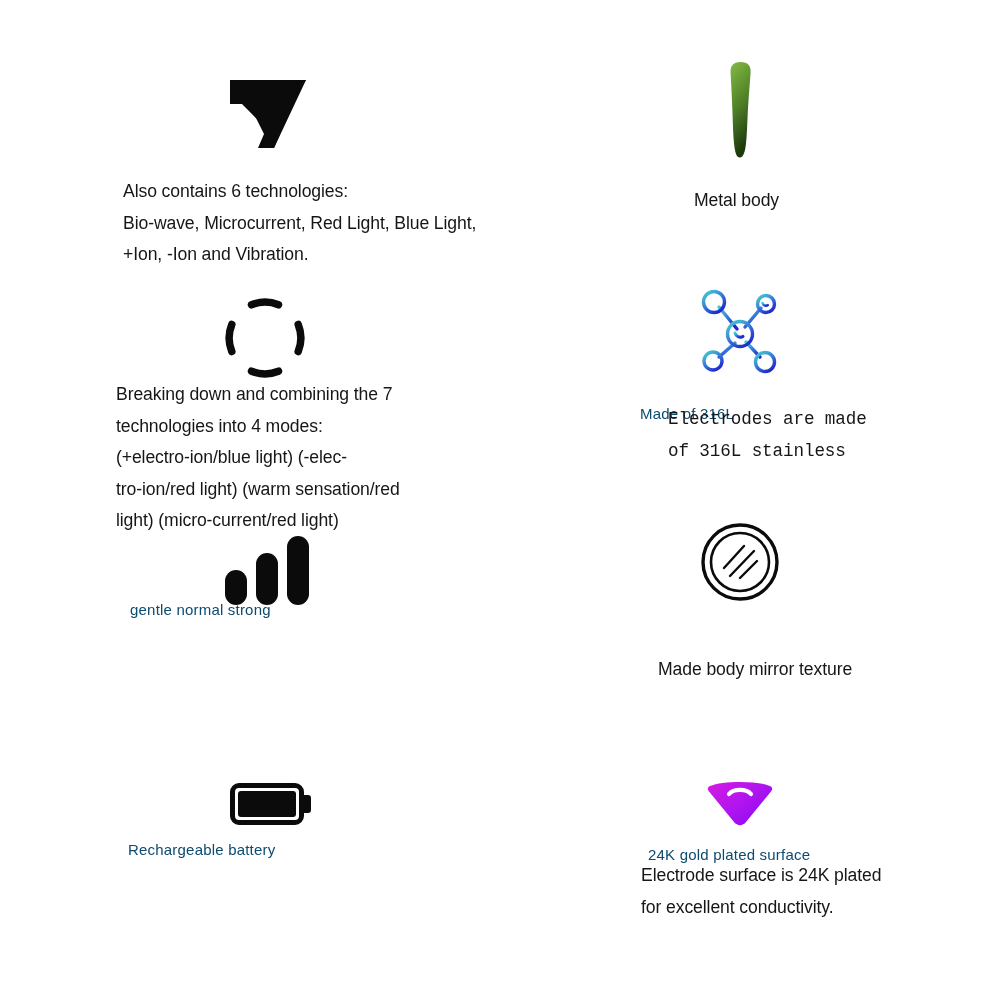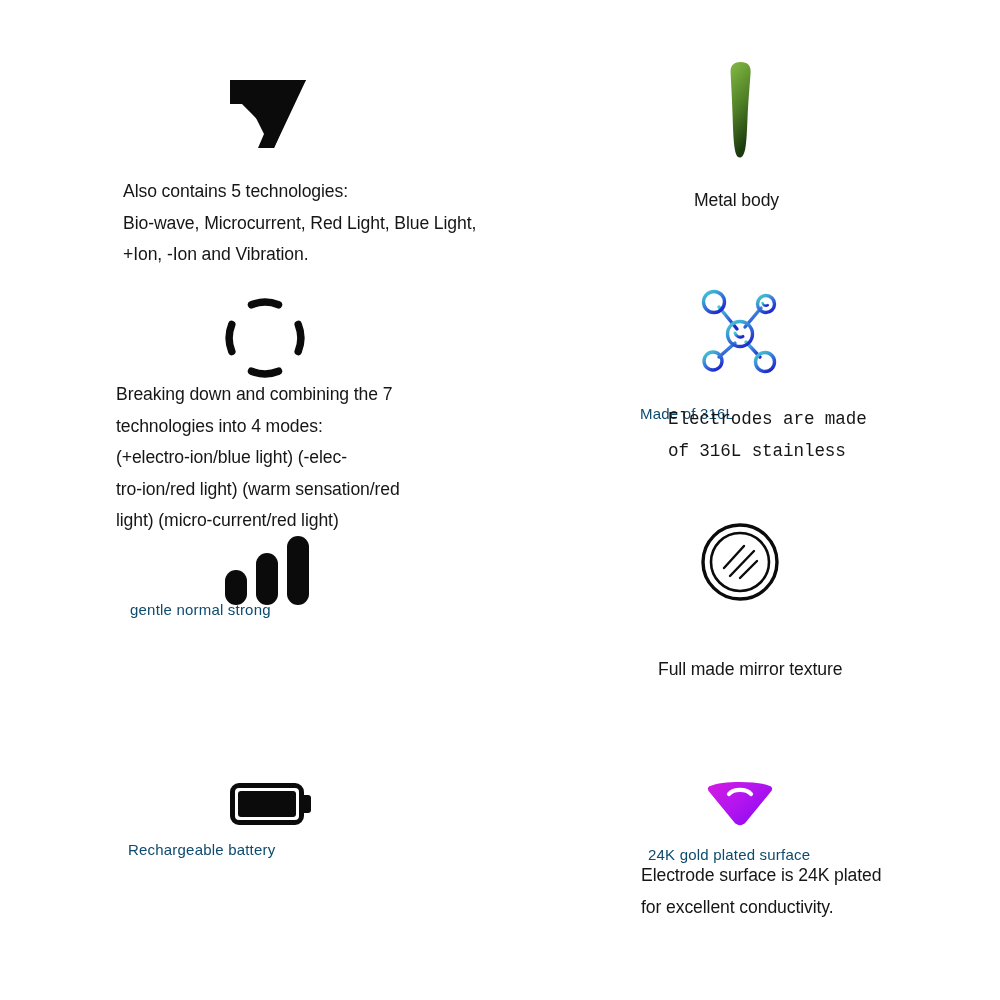--- a/index.html
+++ b/index.html
@@ -96,21 +96,21 @@
   <div class="ghost" style="left:128px; top:840px;">Rechargeable battery</div>
   <div class="ghost" style="left:648px; top:845px;">24K gold plated surface</div>
 
   <div class="icon-wrap" style="left:218px; top:78px; width:100px; height:72px;">
     <svg class="seven-svg" width="80" height="72" viewBox="0 0 80 72" aria-hidden="true">
       <path d="M2 2 L78 2 L46 70 L30 70 L36 56 L28 40 L16 26 L2 26 Z" fill="#0b0b0b"></path>
       <path d="M2 2 L78 2 L70 14 L14 14 Z" fill="#0b0b0b"></path>
       <path d="M14 14 L70 14 L46 70 L32 70 L40 52 L14 26 Z" fill="#0b0b0b"></path>
     </svg>
   </div>
-  <div class="caption" style="left:123px; top:176px; width:420px;">Also contains 5 technologies:
+  <div class="caption" style="left:123px; top:176px; width:420px;">Also contains 6 technologies:
 Bio-wave, Microcurrent, Red Light, Blue Light,
 +Ion, -Ion and Vibration.</div>
 
   <div class="icon-wrap" style="left:700px; top:60px; width:80px; height:100px;">
     <svg class="grad-svg" width="44" height="100" viewBox="0 0 44 100" aria-hidden="true">
       <defs>
         <linearGradient id="gMetal" x1="0" y1="0" x2="0.25" y2="1">
           <stop offset="0%" stop-color="#86b84a"></stop>
           <stop offset="22%" stop-color="#6ea337"></stop>
           <stop offset="55%" stop-color="#4d7d26"></stop>
@@ -188,21 +188,21 @@
         <circle cx="40" cy="40" r="37" stroke-width="3.4"></circle>
         <circle cx="40" cy="40" r="29" stroke-width="2.6"></circle>
         <g stroke-width="2.4" stroke-linecap="round">
           <line x1="24" y1="46" x2="44" y2="24"></line>
           <line x1="30" y1="54" x2="54" y2="29"></line>
           <line x1="40" y1="56" x2="57" y2="39"></line>
         </g>
       </g>
     </svg>
   </div>
-  <div class="caption" style="left:658px; top:654px; width:320px;">Full made mirror texture</div>
+  <div class="caption" style="left:658px; top:654px; width:320px;">Made body mirror texture</div>
 
   <div class="icon-wrap" style="left:225px; top:782px; width:84px; height:44px;">
     <div class="batt">
       <div class="shell"></div>
       <div class="fill"></div>
       <div class="nub"></div>
     </div>
   </div>
 
   <div class="icon-wrap" style="left:700px; top:780px; width:80px; height:48px;">

